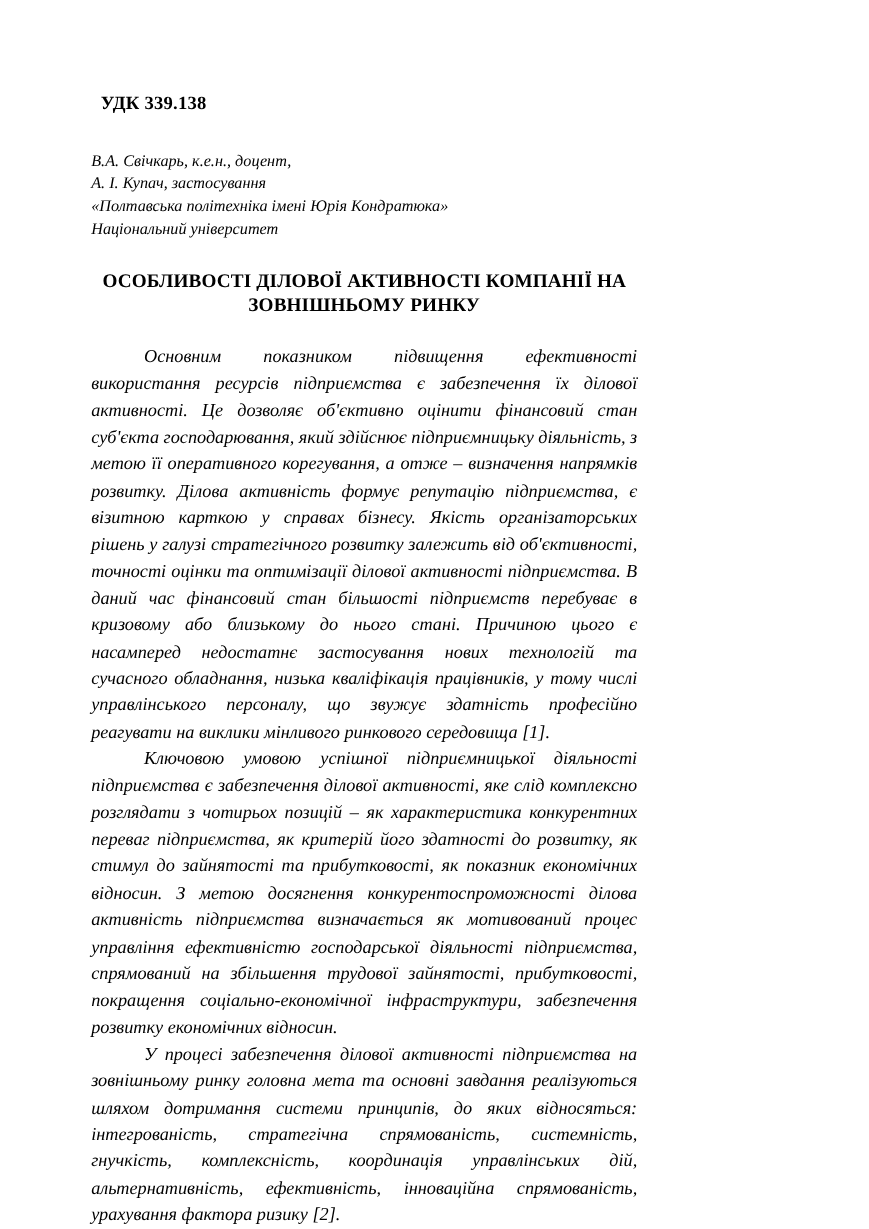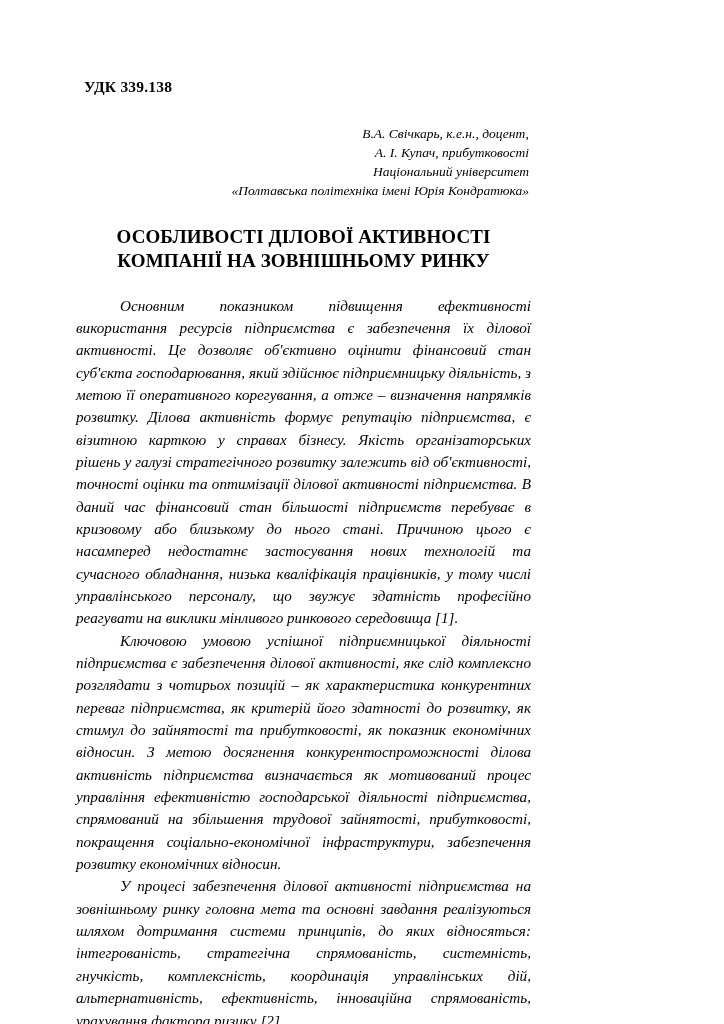--- a/index.html
+++ b/index.html
@@ -22,33 +22,33 @@
     box-sizing: border-box;
     padding: 78px 76px 0 76px;
   }
   .udk {
     font-size: 15.5px;
     font-weight: bold;
     letter-spacing: 0.2px;
     margin: 0 0 28px 8px;
   }
   .authors {
-    text-align: right;
+    text-align: left;
     font-style: italic;
     font-size: 13.5px;
     line-height: 1.42;
     margin-right: 2px;
   }
   .authors div {
     white-space: nowrap;
   }
   .title {
     text-align: center;
     font-weight: bold;
-    font-size: 19px;
+    font-size: 16px;
     line-height: 1.26;
     margin-top: 24px;
     margin-bottom: 22px;
     letter-spacing: 0.1px;
   }
   .body-text p {
     margin: 0;
     text-align: justify;
     text-indent: 44px;
     font-size: 15.2px;
@@ -70,23 +70,23 @@
 </style>
 </head>
 <body>
 
 <div class="page">
 
   <div class="udk">УДК 339.138</div>
 
   <div class="authors">
     <div>В.А. Свічкарь, к.е.н., доцент,</div>
-    <div>А. І. Купач, прибутковості</div>
+    <div>А. І. Купач, застосування</div>
+    <div>«Полтавська політехніка імені Юрія Кондратюка»</div>
     <div>Національний університет</div>
-    <div>«Полтавська політехніка імені Юрія Кондратюка»</div>
   </div>
 
   <div class="title">ОСОБЛИВОСТІ ДІЛОВОЇ АКТИВНОСТІ КОМПАНІЇ НА ЗОВНІШНЬОМУ РИНКУ</div>
 
   <div class="body-text">
     <p>Основним показником підвищення ефективності використання ресурсів підприємства є забезпечення їх ділової активності. Це дозволяє об'єктивно оцінити фінансовий стан суб'єкта господарювання, який здійснює підприємницьку діяльність, з метою її оперативного корегування, а отже – визначення напрямків розвитку. Ділова активність формує репутацію підприємства, є візитною карткою у справах бізнесу. Якість організаторських рішень у галузі стратегічного розвитку залежить від об'єктивності, точності оцінки та оптимізації ділової активності підприємства. В даний час фінансовий стан більшості підприємств перебуває в кризовому або близькому до нього стані. Причиною цього є насамперед недостатнє застосування нових технологій та сучасного обладнання, низька кваліфікація працівників, у тому числі управлінського персоналу, що звужує здатність професійно реагувати на виклики мінливого ринкового середовища [1].</p>
     <p>Ключовою умовою успішної підприємницької діяльності підприємства є забезпечення ділової активності, яке слід комплексно розглядати з чотирьох позицій – як характеристика конкурентних переваг підприємства, як критерій його здатності до розвитку, як стимул до зайнятості та прибутковості, як показник економічних відносин. З метою досягнення конкурентоспроможності ділова активність підприємства визначається як мотивований процес управління ефективністю господарської діяльності підприємства, спрямований на збільшення трудової зайнятості, прибутковості, покращення соціально-економічної інфраструктури, забезпечення розвитку економічних відносин.</p>
     <p>У процесі забезпечення ділової активності підприємства на зовнішньому ринку головна мета та основні завдання реалізуються шляхом дотримання системи принципів, до яких відносяться: інтегрованість, стратегічна спрямованість, системність, гнучкість, комплексність, координація управлінських дій, альтернативність, ефективність, інноваційна спрямованість, урахування фактора ризику [2].</p>
   </div>
 

